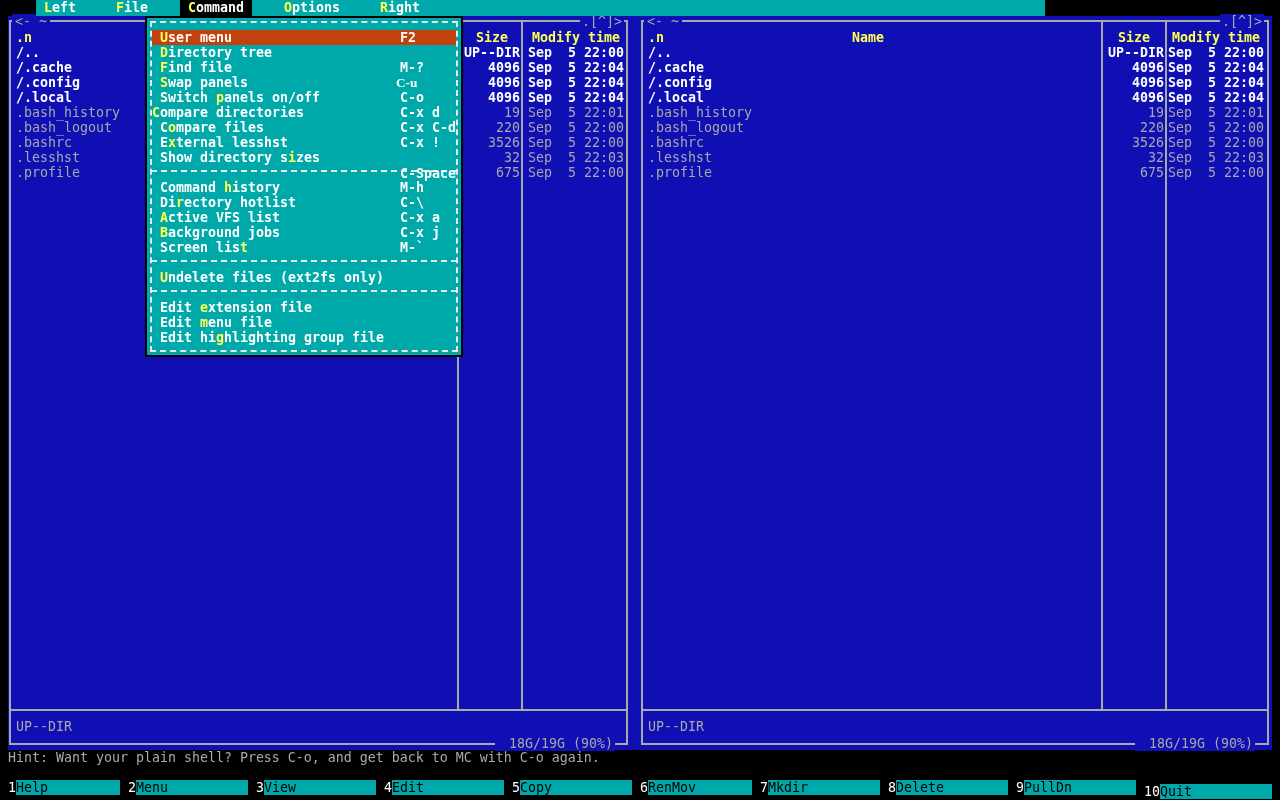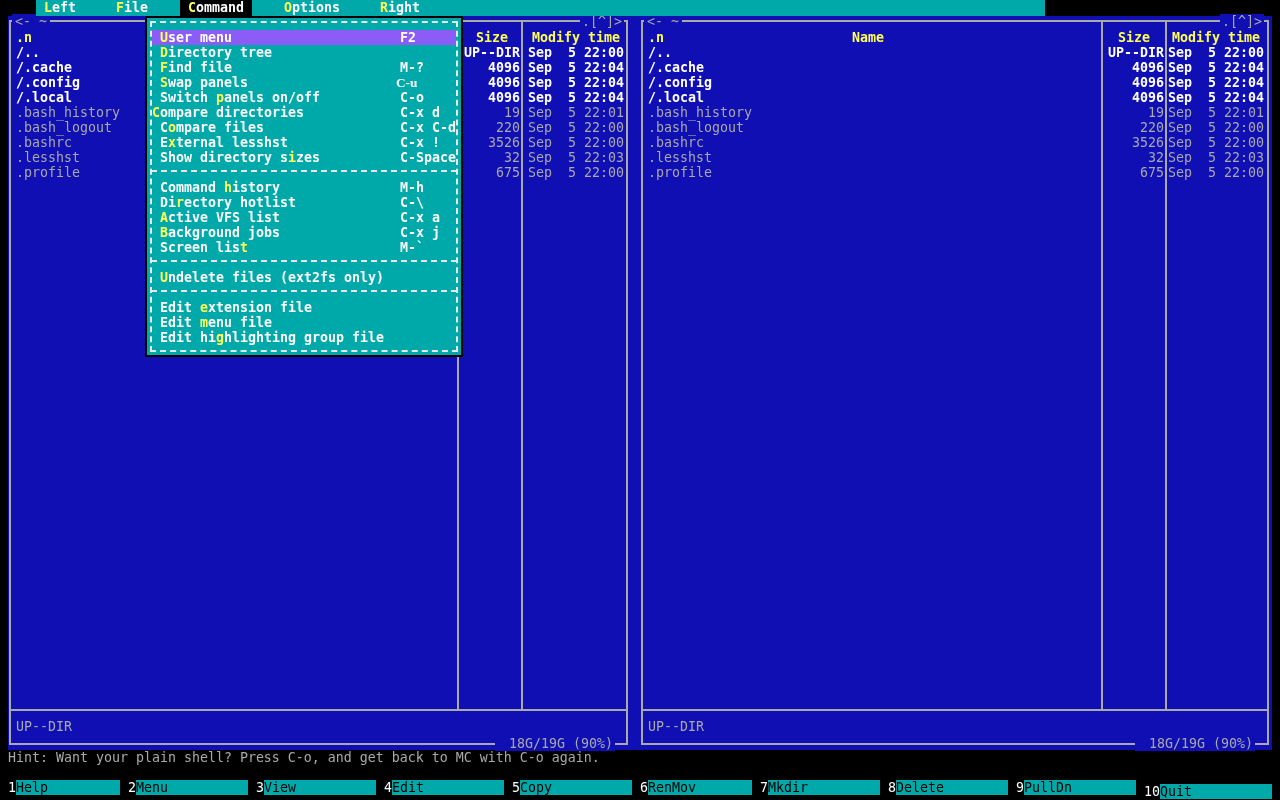--- a/index.html
+++ b/index.html
@@ -12,21 +12,21 @@
   .gr{color:#a9a9a9;}
   .blue-bg{background:#0f0fb4;}
   .teal-bg{background:#00a9a9;}
   .line{position:absolute;background:#a9a9a9;}
   .panel-frame{position:absolute;border:2px solid #a9a9a9;box-sizing:border-box;}
   .hdr{font-weight:bold;color:#ffff55;}
   .menu-box{position:absolute;background:#00a9a9;border:2px solid #000;box-sizing:border-box;z-index:10;}
   .menu-frame{position:absolute;border:2px dashed #e8e8e8;box-sizing:border-box;z-index:11;}
   .menu-sep{position:absolute;border-top:2px dashed #e8e8e8;height:0;z-index:12;}
   .menu-item{position:absolute;height:15px;z-index:13;}
-  .menu-item.sel{background:#8b5cf6;}
+  .menu-item.sel{background:#c2410c;}
   .fk-label{color:#000;background:#00a9a9;}
 </style>
 </head>
 <body>
 
 <div id="screen">
 
   <div class="blue-bg" style="position:absolute;left:8px;top:16px;width:1264px;height:734px;"></div>
 
   <div class="panel-frame" style="left:9px;top:20px;width:619px;height:725px;"></div>
@@ -190,21 +190,21 @@
       <div class="menu-item" style="left: 152px; top: 120px; width: 304px;">
         <span style="position: absolute; left: 8px; top: 0px; white-space: pre;"><span class="wh b" style="white-space: pre;">C</span><span class="yl b" style="white-space: pre;">o</span><span class="wh b" style="white-space: pre;">mpare files</span></span>
         <span class="wh b" style="position: absolute; left: 248px; top: 0px; white-space: pre;">C-x C-d</span>
       </div>
       <div class="menu-item" style="left: 152px; top: 135px; width: 304px;">
         <span style="position: absolute; left: 8px; top: 0px; white-space: pre;"><span class="wh b" style="white-space: pre;">E</span><span class="yl b" style="white-space: pre;">x</span><span class="wh b" style="white-space: pre;">ternal lesshst</span></span>
         <span class="wh b" style="position: absolute; left: 248px; top: 0px; white-space: pre;">C-x !</span>
       </div>
       <div class="menu-item" style="left: 152px; top: 150px; width: 304px;">
         <span style="position: absolute; left: 8px; top: 0px; white-space: pre;"><span class="wh b" style="white-space: pre;">Show directory s</span><span class="yl b" style="white-space: pre;">i</span><span class="wh b" style="white-space: pre;">zes</span></span>
-        <span class="wh b" style="position: absolute; left: 248px; top: 0px; white-space: pre;">C-Space</span>
+        <span class="wh b" style="position: absolute; left: 248px; top: 16px; white-space: pre;">C-Space</span>
       </div>
       <div class="menu-item" style="left: 152px; top: 180px; width: 304px;">
         <span style="position: absolute; left: 8px; top: 0px; white-space: pre;"><span class="wh b" style="white-space: pre;">Command </span><span class="yl b" style="white-space: pre;">h</span><span class="wh b" style="white-space: pre;">istory</span></span>
         <span class="wh b" style="position: absolute; left: 248px; top: 0px; white-space: pre;">M-h</span>
       </div>
       <div class="menu-item" style="left: 152px; top: 195px; width: 304px;">
         <span style="position: absolute; left: 8px; top: 0px; white-space: pre;"><span class="wh b" style="white-space: pre;">Di</span><span class="yl b" style="white-space: pre;">r</span><span class="wh b" style="white-space: pre;">ectory hotlist</span></span>
         <span class="wh b" style="position: absolute; left: 248px; top: 0px; white-space: pre;">C-\</span>
       </div>
       <div class="menu-item" style="left: 152px; top: 210px; width: 304px;">

